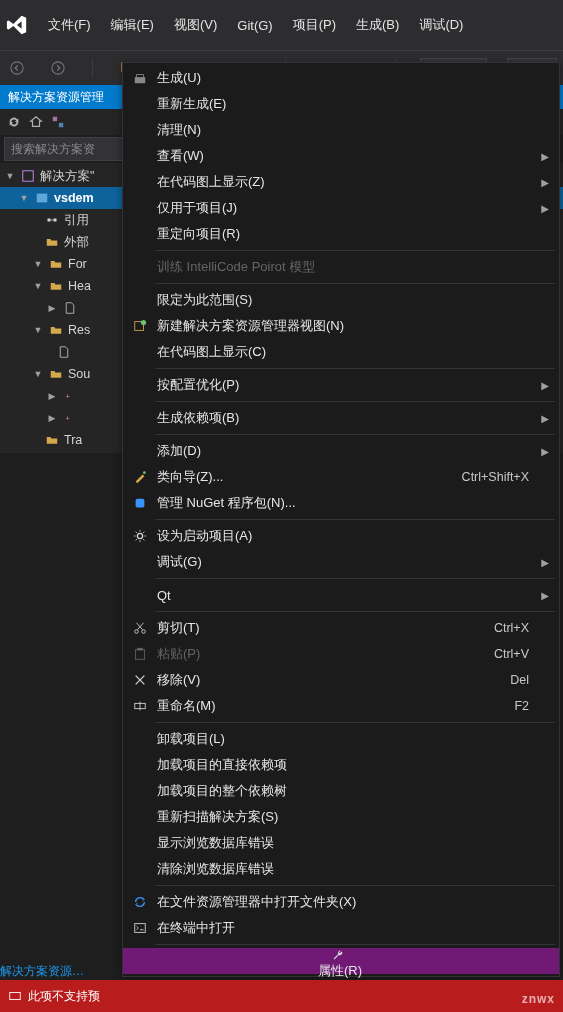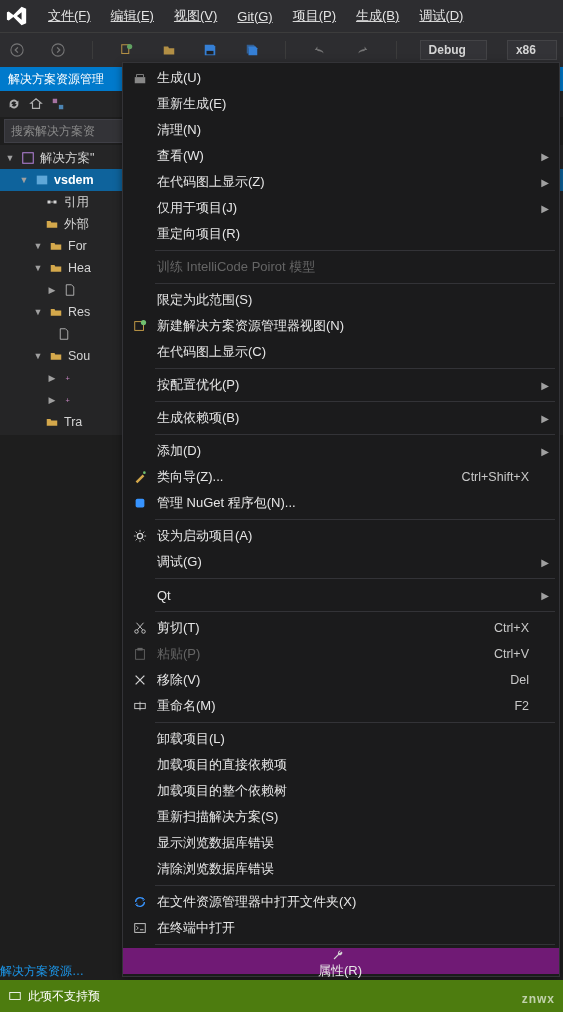--- a/index.html
+++ b/index.html
@@ -1,17 +1,17 @@
 <!DOCTYPE html>
 <html><head>
 <meta charset="utf-8">
 <style>
 * { margin:0; padding:0; box-sizing:border-box; font-family:"Microsoft YaHei","Segoe UI",sans-serif; }
 body { width:563px; height:1012px; background:#1e1e1e; color:#d4d4d4; font-size:13px; overflow:hidden; position:relative; }
-.menubar { height:33px; background:#2d2d30; display:flex; align-items:center; padding:0 6px; border-bottom:1px solid #3c3c3c;text-decoration:underline; }
+.menubar { height:51px; background:#2d2d30; display:flex; align-items:center; padding:0 6px; border-bottom:1px solid #3c3c3c; }
 .vs-logo { width:22px; height:22px; margin-right:10px; }
 .menubar-item { padding:4px 10px; cursor:pointer; color:#e4e4e4; }
 .toolbar { height:34px; background:#2d2d30; display:flex; align-items:center; padding:0 6px; gap:20px; border-bottom:1px solid #2d2d30;font-weight:bold; }
 .tb-btn { width:22px; height:22px; display:flex; align-items:center; justify-content:center; opacity:.8; }
 .tb-sep { width:1px; height:18px; background:#3c3c3c; margin:0 3px; }
 .dropdown { background:#333337; border:1px solid #434346; padding:2px 20px 2px 8px; color:#d4d4d4; font-size:12px; }
 .explorer-header { height:24px; background:#007acc; color:#fff; display:flex; align-items:center; padding:0 8px; font-size:12px; }
 .explorer-tb { height:26px; display:flex; align-items:center; padding:0 4px; gap:2px; background:#252526; }
 .explorer-tb .tb-btn { width:20px; height:20px; }
 .search-box { height:24px; background:#333337; border:1px solid #3f3f46; margin:2px 4px; padding:2px 6px; color:#888; font-size:12px; display:flex; align-items:center; }
@@ -24,21 +24,21 @@
 .ctx-menu { position:absolute; left:122px; top:62px; width:438px; background:#1b1b1c; border:1px solid #333337; box-shadow:0 2px 8px rgba(0,0,0,.4); padding:2px 0; }
 .ctx-row { display:flex; align-items:center; height:26px; padding:0 10px 0 4px; color:#e6e6e6; font-size:13px; }
 .ctx-row.hover { background:#701a75;flex-direction:column; }
 .ctx-row.disabled { color:#656565; }
 .ctx-icn { width:26px; display:flex; align-items:center; justify-content:center; }
 .ctx-label { flex:1; padding-left:4px; }
 .ctx-keys { color:#c8c8c8; font-size:12.5px; padding-right:12px;margin-left:40px; }
 .ctx-sub { width:8px; text-align:center; color:#a0a0a0; font-size:10px; }
 .ctx-sep { height:1px; background:#333337; margin:3px 4px 3px 32px; }
 .footer-tab { position:absolute; bottom:28px; left:0; padding:4px 0; color:#1c97ea; font-size:12px; }
-.status-bar { position:absolute; bottom:0; left:0; right:0; height:24px; background:#4d7c0f; color:#fff; display:flex; align-items:center; padding:16px 8px; font-size:12px; }
+.status-bar { position:absolute; bottom:0; left:0; right:0; height:24px; background:#b91c1c; color:#fff; display:flex; align-items:center; padding:16px 8px; font-size:12px; }
 .watermark { position:absolute; right:8px; bottom:6px; font-size:12px; font-weight:600; letter-spacing:1px; color:rgba(255,255,255,.65); }
 svg { display:block; }
 </style>
 </head>
 <body>
 
 <div class="menubar">
   <span class="vs-logo">
     <svg viewBox="0 0 24 24" width="22" height="22">
         <path fill="#fff" d="M17 2l5 2v16l-5 2-9-9-5 4-2-1V8l2-1 5 4 9-9zm0 6l-5 4 5 4V8z"></path>

